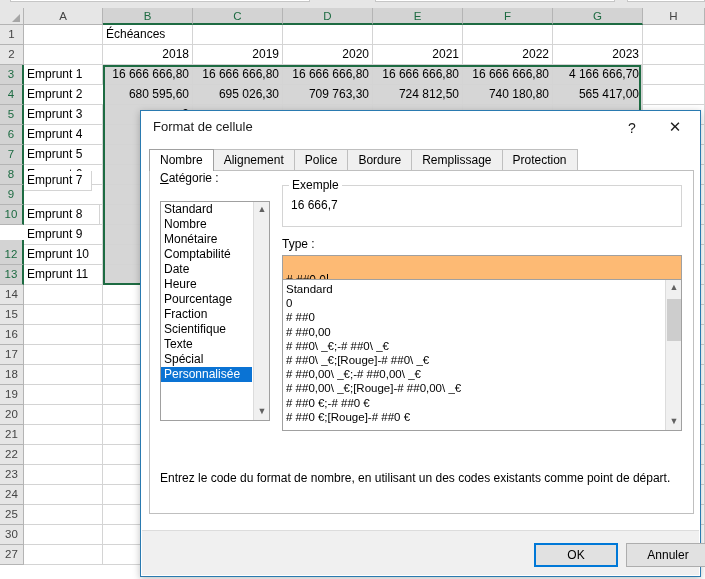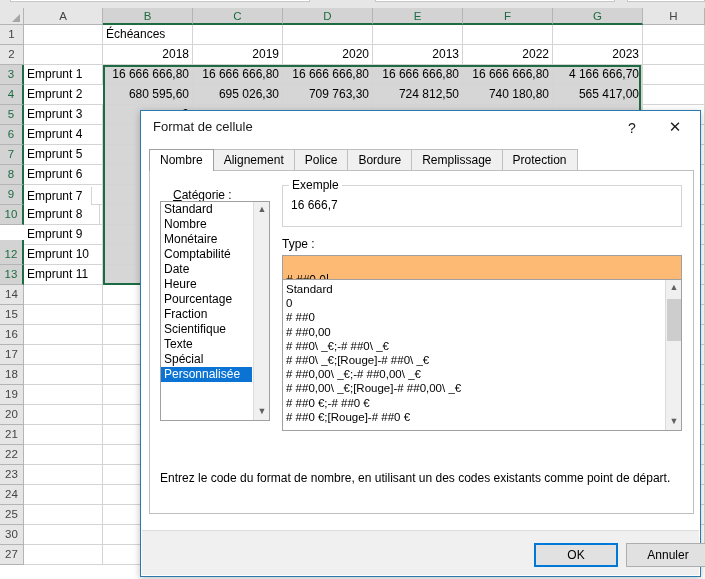--- a/index.html
+++ b/index.html
@@ -516,21 +516,21 @@
         <div class="cell " style="left: 193px; top: 537px; width: 90px;"></div>
         <div class="cell " style="left: 283px; top: 537px; width: 90px;"></div>
         <div class="cell " style="left: 373px; top: 537px; width: 90px;"></div>
         <div class="cell " style="left: 463px; top: 537px; width: 90px;"></div>
         <div class="cell " style="left: 553px; top: 537px; width: 90px;"></div>
         <div class="cell " style="left: 643px; top: 537px; width: 62px;"></div>
         <div class="cell " style="left: 103px; top: 17px; width: 90px;">Échéances</div>
         <div class="cell num" style="left: 103px; top: 37px; width: 90px;">2018</div>
         <div class="cell num" style="left: 193px; top: 37px; width: 90px;">2019</div>
         <div class="cell num" style="left: 283px; top: 37px; width: 90px;">2020</div>
-        <div class="cell num" style="left: 373px; top: 37px; width: 90px;">2013</div>
+        <div class="cell num" style="left: 373px; top: 37px; width: 90px;">2021</div>
         <div class="cell num" style="left: 463px; top: 37px; width: 90px;">2022</div>
         <div class="cell num" style="left: 553px; top: 37px; width: 90px;">2023</div>
         <div class="cell " style="left: 24px; top: 57px; width: 79px;">Emprunt 1</div>
         <div class="cell num selected" style="left: 103px; top: 57px; width: 90px;">16 666 666,80</div>
         <div class="cell num selected" style="left: 193px; top: 57px; width: 90px;">16 666 666,80</div>
         <div class="cell num selected" style="left: 283px; top: 57px; width: 90px;">16 666 666,80</div>
         <div class="cell num selected" style="left: 373px; top: 57px; width: 90px;">16 666 666,80</div>
         <div class="cell num selected" style="left: 463px; top: 57px; width: 90px;">16 666 666,80</div>
         <div class="cell num selected" style="left: 553px; top: 57px; width: 90px;">4 166 666,70</div>
         <div class="cell " style="left: 24px; top: 77px; width: 89px;">Emprunt 2</div>
@@ -561,21 +561,21 @@
         <div class="cell num selected" style="left: 373px; top: 137px; width: 90px;"></div>
         <div class="cell num selected" style="left: 463px; top: 137px; width: 90px;"></div>
         <div class="cell num selected" style="left: 553px; top: 137px; width: 90px;"></div>
         <div class="cell " style="left: 24px; top: 157px; width: 79px;">Emprunt 6</div>
         <div class="cell num selected" style="left: 103px; top: 157px; width: 90px;">5</div>
         <div class="cell num selected" style="left: 193px; top: 157px; width: 90px;"></div>
         <div class="cell num selected" style="left: 283px; top: 157px; width: 90px;"></div>
         <div class="cell num selected" style="left: 373px; top: 157px; width: 90px;"></div>
         <div class="cell num selected" style="left: 463px; top: 157px; width: 90px;"></div>
         <div class="cell num selected" style="left: 553px; top: 157px; width: 90px;"></div>
-        <div class="cell " style="left: 24px; top: 179px; width: 68px;">Emprunt 7</div>
+        <div class="cell " style="left: 24px; top: 163px; width: 68px;">Emprunt 7</div>
         <div class="cell num selected" style="left: 103px; top: 177px; width: 90px;">6</div>
         <div class="cell num selected" style="left: 193px; top: 177px; width: 90px;"></div>
         <div class="cell num selected" style="left: 283px; top: 177px; width: 90px;"></div>
         <div class="cell num selected" style="left: 373px; top: 177px; width: 90px;"></div>
         <div class="cell num selected" style="left: 463px; top: 177px; width: 90px;"></div>
         <div class="cell num selected" style="left: 553px; top: 177px; width: 90px;"></div>
         <div class="cell " style="left: 24px; top: 197px; width: 76px;">Emprunt 8</div>
         <div class="cell num selected" style="left: 103px; top: 197px; width: 90px;">5</div>
         <div class="cell num selected" style="left: 193px; top: 197px; width: 90px;"></div>
         <div class="cell num selected" style="left: 283px; top: 197px; width: 90px;"></div>
@@ -620,21 +620,21 @@
         <div class="tab active">Nombre</div>
         <div class="tab">Alignement</div>
         <div class="tab">Police</div>
         <div class="tab">Bordure</div>
         <div class="tab">Remplissage</div>
         <div class="tab">Protection</div>
       </div>
 
     <div class="tabpanel">
 
-      <div class="lbl ul-first" style="left:10px; top:17px;margin-left:13px;">Catégorie :</div>
+      <div class="lbl ul-first" style="left:10px; top:0;">Catégorie :</div>
 
       <div class="listbox" style="left:10px; top:30px; width:110px; height:220px;">
         <div class="list-items" id="catlist">
             <div class="li">Standard</div>
             <div class="li">Nombre</div>
             <div class="li">Monétaire</div>
             <div class="li">Comptabilité</div>
             <div class="li">Date</div>
             <div class="li">Heure</div>
             <div class="li">Pourcentage</div>

